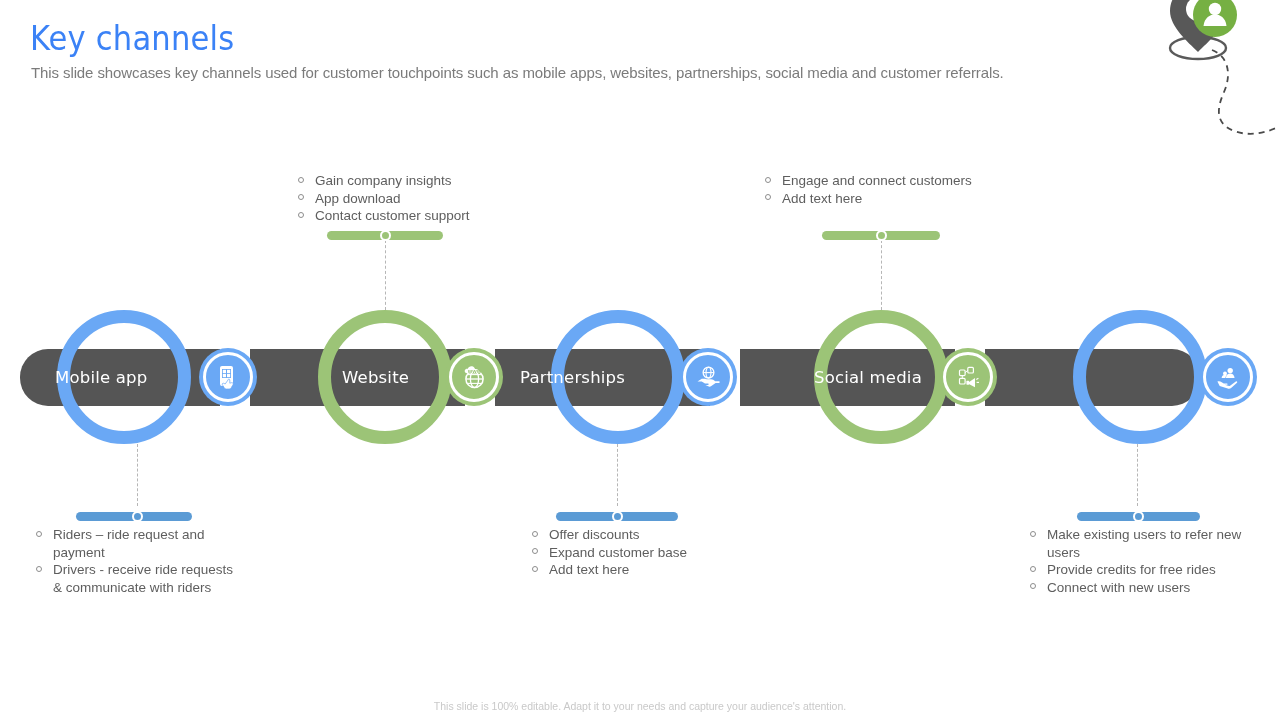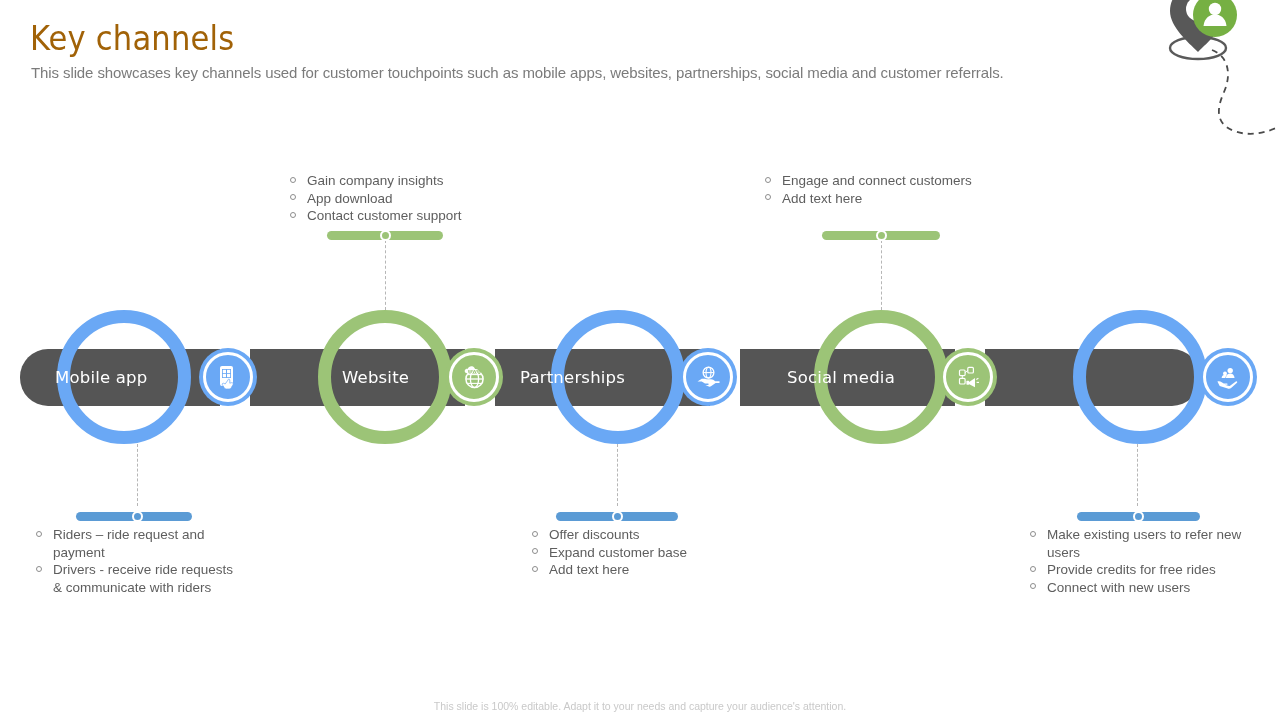--- a/index.html
+++ b/index.html
@@ -7,21 +7,21 @@
     width:1280px;height:720px;position:relative;overflow:hidden;
     background:#ffffff;
     font-family:"Liberation Sans", sans-serif;
     color:#58595b;
   }
 
   
   #page-title{
     position:absolute;left:30px;top:18px;
     font-size:34px;line-height:40px;font-weight:400;
-    color:#a16207;letter-spacing:.2px;
+    color:#3b82f6;letter-spacing:.2px;
     font-family:"DejaVu Sans Condensed","Liberation Sans",sans-serif;
   }
   #page-subtitle{
     position:absolute;left:31px;top:66px;
     font-size:15px;line-height:14px;color:#7b7b7b;
     letter-spacing:-0.1px;white-space:nowrap;
   }
 
   
   #deco-pin{position:absolute;right:0px;top:0px;width:130px;height:140px;}
@@ -152,21 +152,21 @@
       <line x1="5" y1="15" x2="22" y2="15" stroke="#ffffff" stroke-width="1.3"></line>
       <line x1="6.4" y1="10.6" x2="20.6" y2="10.6" stroke="#ffffff" stroke-width="1.1"></line>
       <line x1="6.4" y1="19.4" x2="20.6" y2="19.4" stroke="#ffffff" stroke-width="1.1"></line>
       <path d="M6.4 9.4 c-1.9 0-3.1-1.5-2.6-3.1 c.4-1.3 1.8-1.9 3-1.5 c.5-1.8 2.3-2.9 4.2-2.6 c1.5.3 2.7 1.4 3 2.8 c1.9-.5 3.8.7 4.1 2.5 c.2 1.2-.5 2-1.8 1.9 Z" fill="#ffffff"></path>
       <text x="13.5" y="8.6" font-size="4.1" font-family="DejaVu Sans, sans-serif" font-weight="bold" fill="#9cc477" text-anchor="middle">WWW</text>
     </svg>
   </div>
   <div class="dash" style="left:385px;top:240px;height:70px;"></div>
   <div class="pill green" style="left:327px;top:231px;width:116px;"></div>
   <div class="node green" style="left:380px;top:230px;"></div>
-  <div class="bullets" style="left:288px;top:172px;width:230px;">
+  <div class="bullets" style="left:296px;top:172px;width:230px;">
     <div class="li"><span class="mk"></span><span>Gain company insights</span></div>
     <div class="li"><span class="mk"></span><span>App download</span></div>
     <div class="li"><span class="mk"></span><span>Contact customer support</span></div>
   </div>
 
   <div class="ring blue" style="left:551px;top:310px;"></div>
   <div class="step-label" style="left:520px;">Partnerships</div>
   <div class="badge blue" style="left:679px;top:348px;">
     <span class="inner-ring"></span>
     <svg width="27" height="27" viewBox="0 0 27 27">
@@ -180,21 +180,21 @@
   <div class="dash" style="left:617px;top:444px;height:62px;"></div>
   <div class="pill blue" style="left:556px;top:512px;width:122px;"></div>
   <div class="node blue" style="left:612px;top:511px;"></div>
   <div class="bullets" style="left:530px;top:526px;width:200px;">
     <div class="li"><span class="mk"></span><span>Offer discounts</span></div>
     <div class="li"><span class="mk"></span><span>Expand customer base</span></div>
     <div class="li"><span class="mk"></span><span>Add text here</span></div>
   </div>
 
   <div class="ring green" style="left:814px;top:310px;"></div>
-  <div class="step-label" style="left:787px;">Social media</div>
+  <div class="step-label" style="left:814px;">Social media</div>
   <div class="badge green" style="left:939px;top:348px;">
     <span class="inner-ring"></span>
     <svg width="26" height="26" viewBox="0 0 26 26">
       <rect x="4.5" y="6" width="5.6" height="5.6" rx="1" fill="none" stroke="#ffffff" stroke-width="1.2"></rect>
       <rect x="12.8" y="3.4" width="5.6" height="5.6" rx="1" fill="none" stroke="#ffffff" stroke-width="1.2"></rect>
       <rect x="4.5" y="14.4" width="5.6" height="5.6" rx="1" fill="none" stroke="#ffffff" stroke-width="1.2"></rect>
       <line x1="10.1" y1="8.8" x2="12.8" y2="6.2" stroke="#ffffff" stroke-width="1"></line>
       <line x1="7.3" y1="11.6" x2="7.3" y2="14.4" stroke="#ffffff" stroke-width="1"></line>
       <path d="M13.8 18.2 l6.2-4.1 v9.2 l-6.2-3.2 Z" fill="#ffffff"></path>
       <rect x="11.4" y="16.7" width="2.8" height="4" rx="0.7" fill="#ffffff"></rect>

